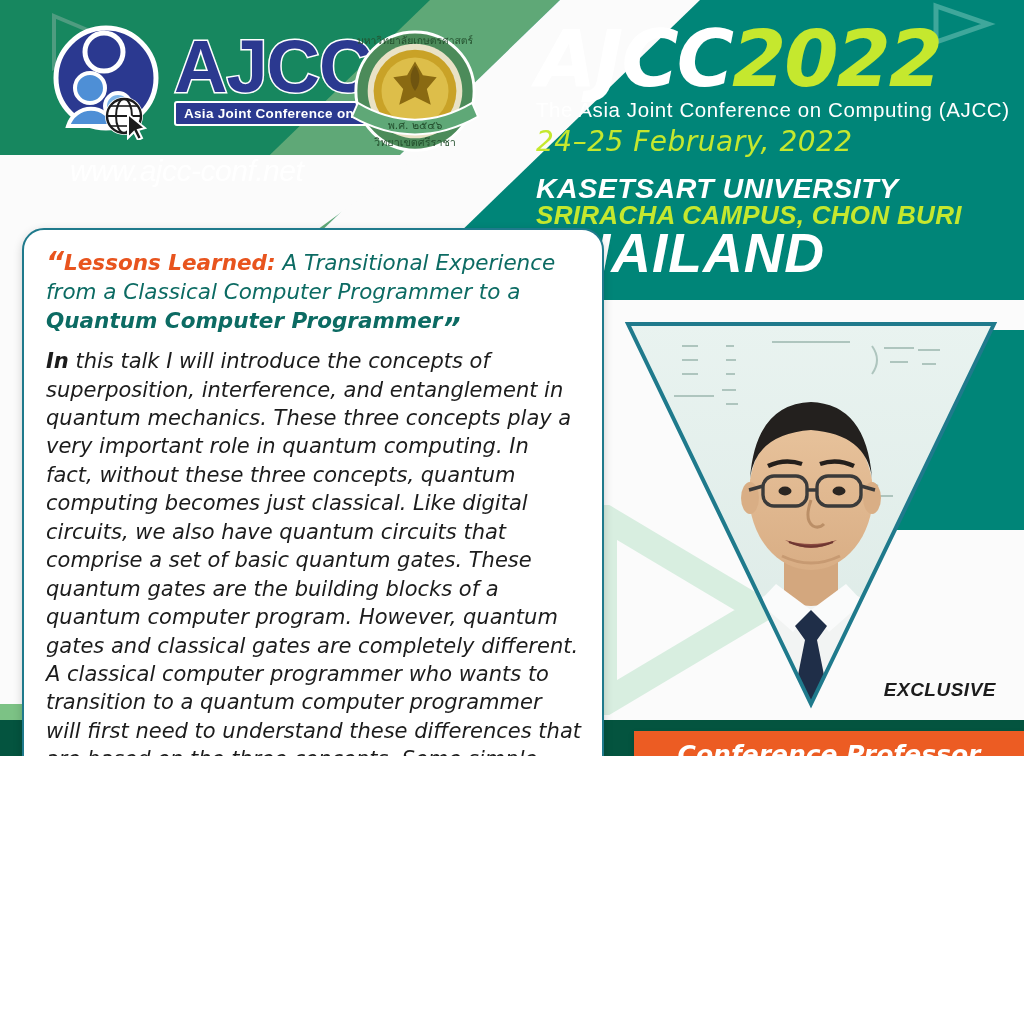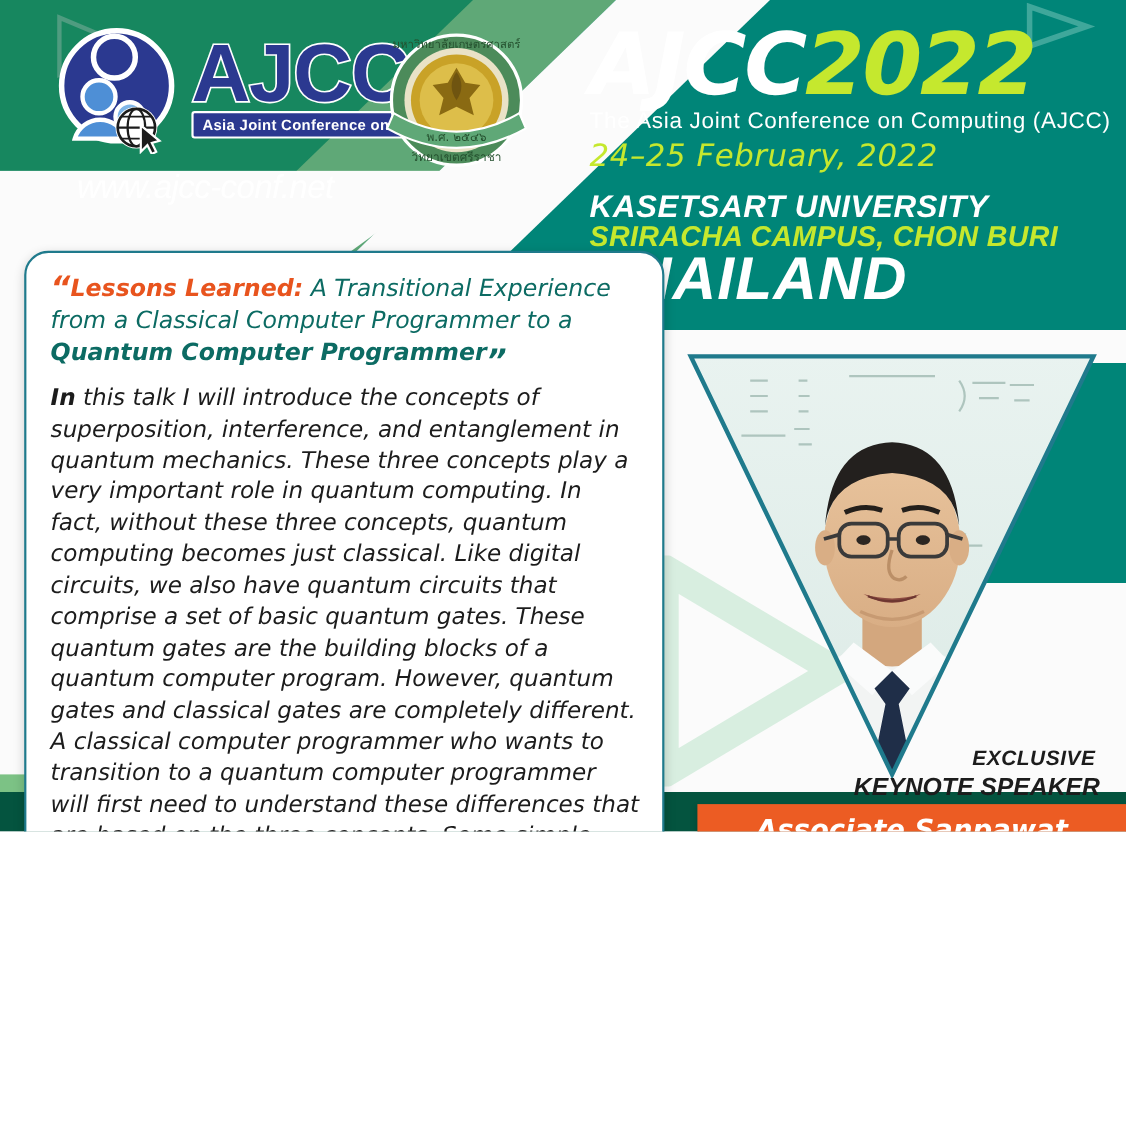--- a/index.html
+++ b/index.html
@@ -366,24 +366,23 @@
         <path d="M167 224 q22 9 44 0" stroke="#6E3731" stroke-width="2" fill="none"></path>
 
         <path d="M160 238 q29 14 58 0" stroke="#C79A72" stroke-width="3" fill="none"></path>
       </g>
 
       <path d="M6 6 L372 6 L189 386 Z" fill="none" stroke="#1F7A8C" stroke-width="4"></path>
     </svg>
   </div>
 
   <div class="kw-exclusive">EXCLUSIVE</div>
-  <div class="kw-keynote">KEYNOTE SPEAKER</div>
 
   <div class="speaker-box">
-    <div class="speaker-line">Associate Sanpawat</div>
+    <div class="speaker-line">Conference Professor</div>
     <div class="speaker-line">Sanpawat Kantabutra, Ph.D.</div>
   </div>
 
   <div class="contact-title">Contact us</div>
   <div class="contact-email">
     <span class="lbl">E-Mail:</span>
     <span>ajcc.infor@gmail.com</span>
   </div>
   <div class="contact-fb">fb.com/AJCCConf</div>
 

